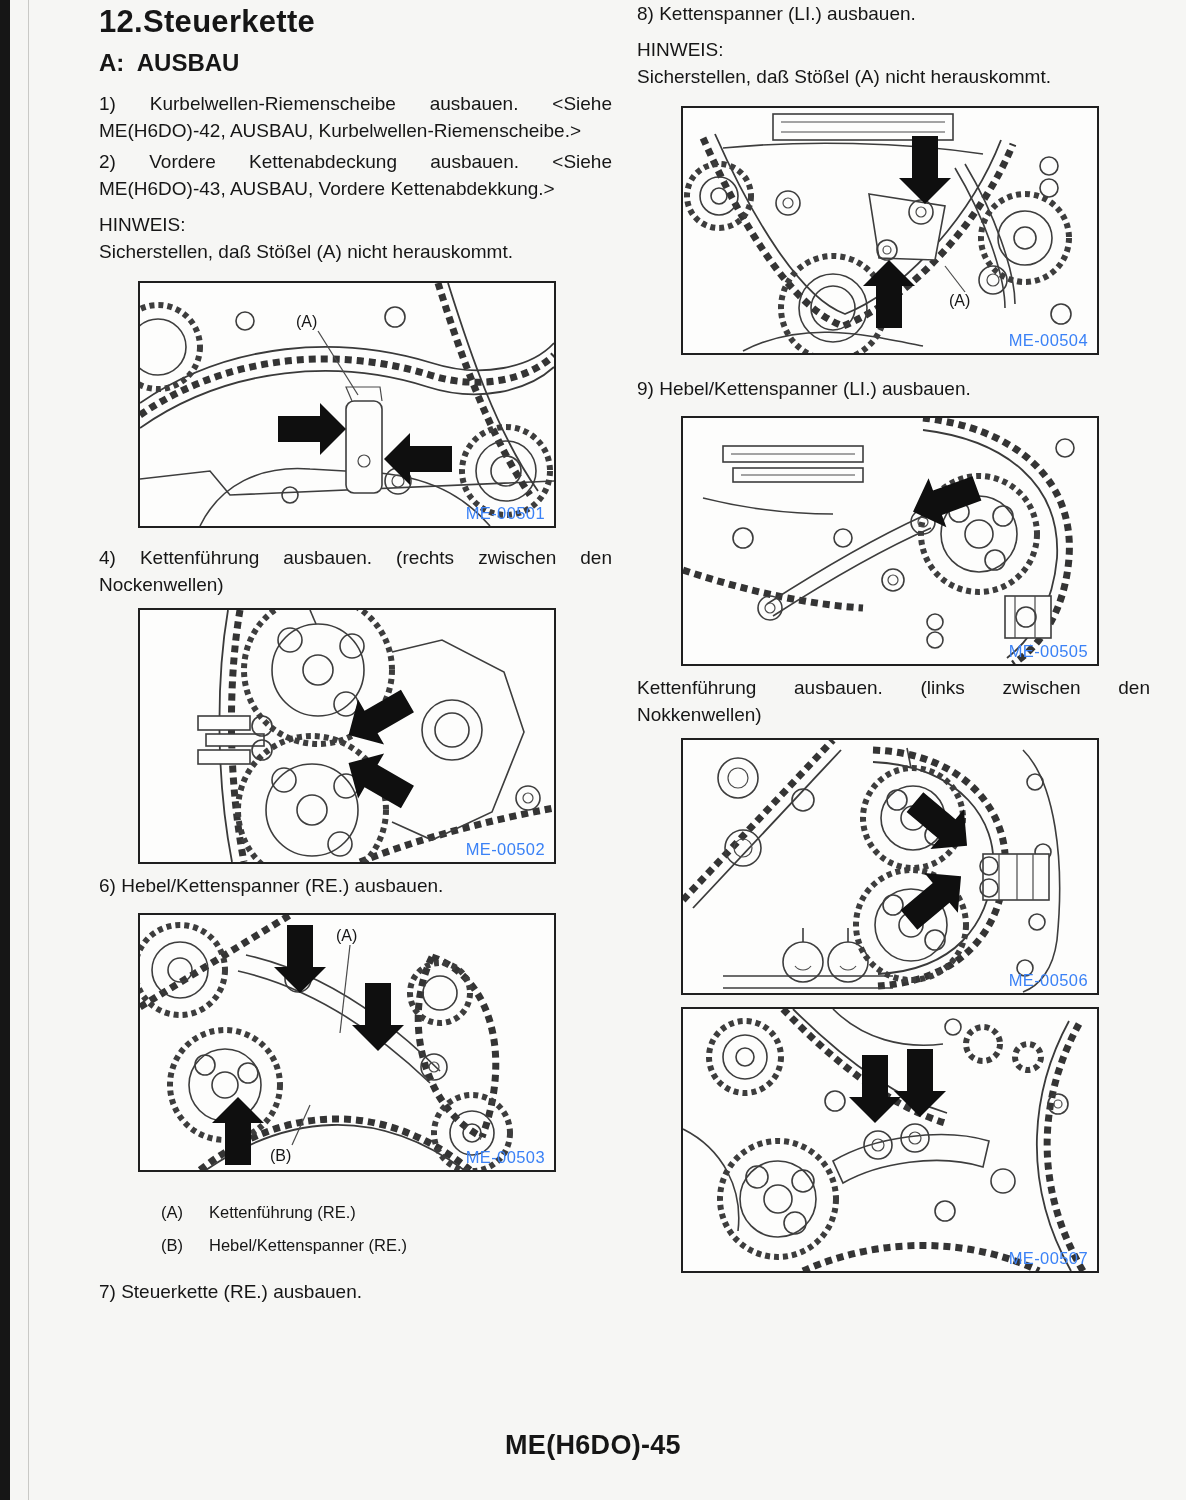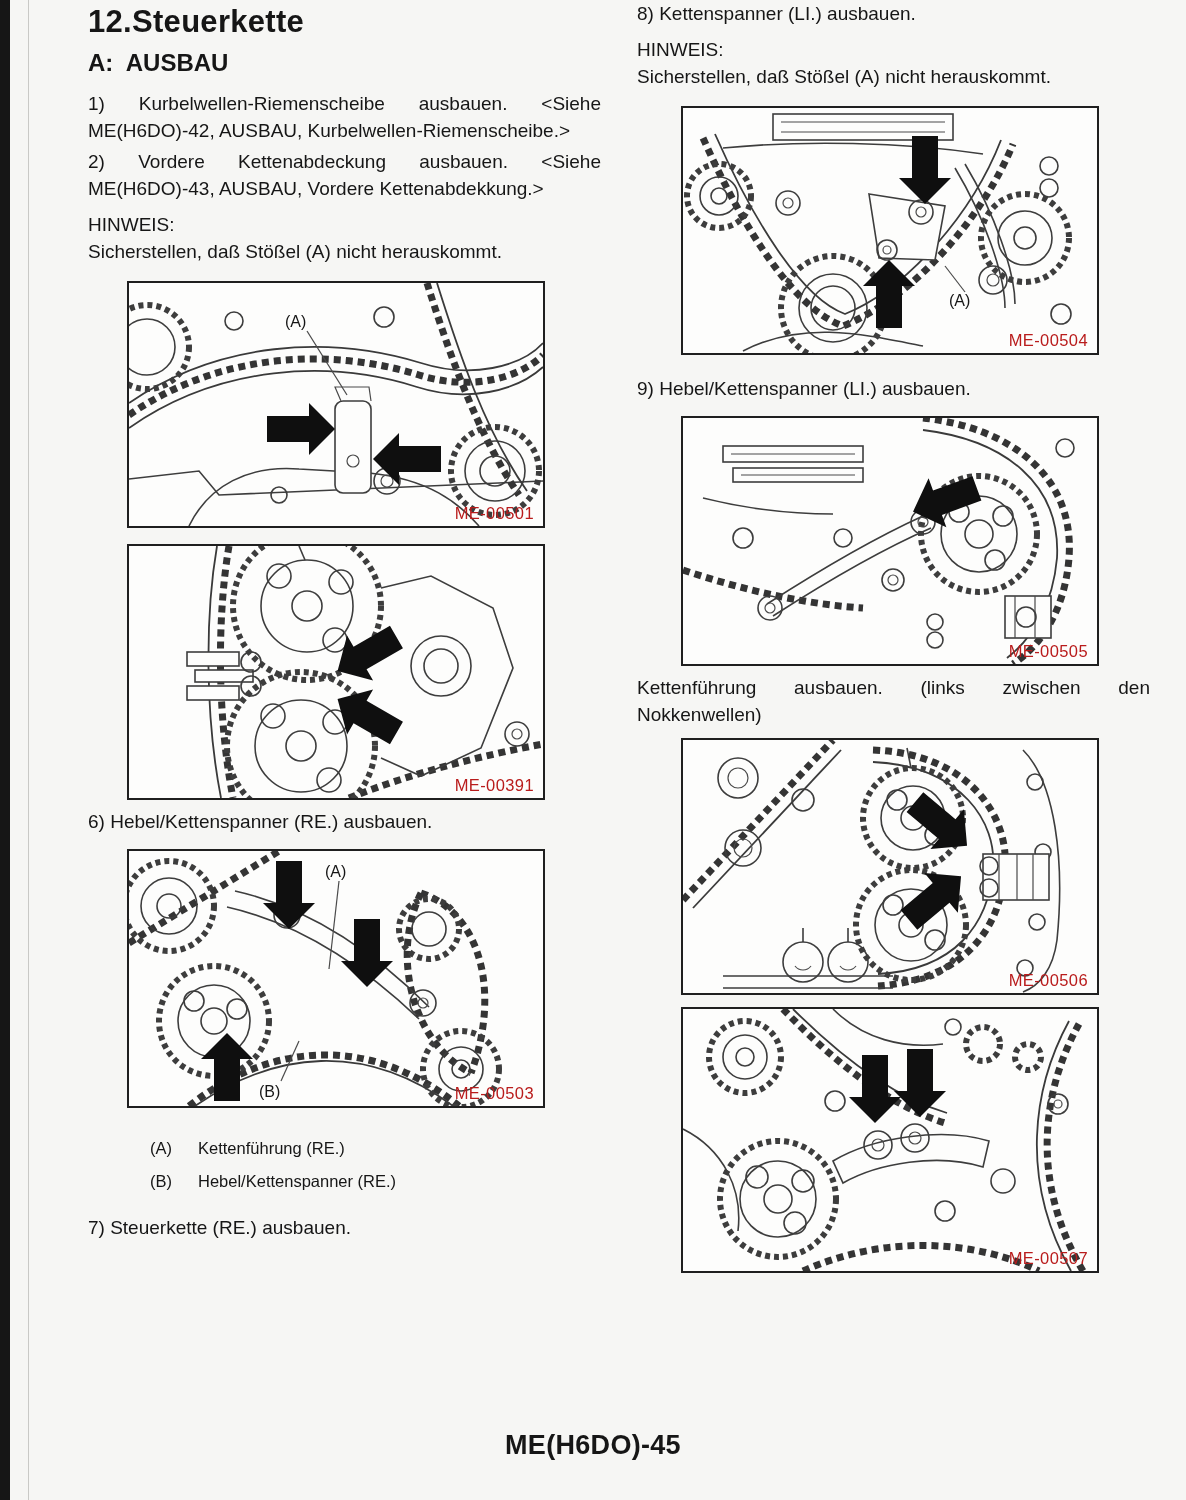--- a/index.html
+++ b/index.html
@@ -2,30 +2,30 @@
 <html><head>
 <meta charset="utf-8">
 <style>
   * { margin:0; padding:0; box-sizing:border-box; }
   html,body { width:1186px; height:1500px; }
   body { background:#e8e8e6; font-family:"Liberation Sans", sans-serif; color:#161616; position:relative; overflow:hidden; }
   .page { position:absolute; left:0; top:0; width:1186px; height:1500px; background:#f6f6f4; }
   .binding-bar { position:absolute; left:0; top:0; width:10px; height:100%; background:#161616; }
   .binding-line { position:absolute; left:28px; top:0; width:1px; height:100%; background:#c9c9c6; }
   .col { position:absolute; top:0; width:513px; }
-  .col-left  { left:88px; }
+  .col-left  { left:99px; }
   .col-right { left:637px; }
   h1.chapter { font-size:31px; font-weight:700; margin:4px 0 9px; letter-spacing:.3px; }
   h2.section { font-size:24px; font-weight:700; margin:0 0 13px; white-space:pre-wrap; }
   .step { font-size:19px; line-height:27px; text-align:justify; margin-bottom:4px; }
   .note-label { font-size:19px; line-height:27px; margin-top:9px; }
   .note-text  { font-size:19px; line-height:27px; }
   .fig { position:relative; width:418px; background:#fdfdfc; border:2px solid #1f1f1f; margin:16px 0 16px 39px; }
   .fig svg { display:block; }
-  .fig-label { position:absolute; right:9px; bottom:3px; font-size:16.5px; letter-spacing:.4px; color:#b91c1c; }
+  .fig-label { position:absolute; right:9px; bottom:3px; font-size:16.5px; letter-spacing:.4px; color:#3b82f6; }
   .legend { margin:24px 0 0 62px; }
   .legend-row { display:flex; font-size:16.5px; line-height:33px; }
   .legend-key { width:48px; flex:none; }
   .footer { position:absolute; left:0; top:1430px; width:1186px; text-align:center; font-size:27px; font-weight:700; letter-spacing:.3px; }
   svg .ln  { fill:none; stroke:#3d3d3d; stroke-width:1.6; }
   svg .ln2 { fill:none; stroke:#4a4a4a; stroke-width:1.2; }
   svg .ch  { fill:none; stroke:#343434; stroke-width:7; stroke-dasharray:7 5; }
   svg .chl { fill:none; stroke:#3a3a3a; stroke-width:1.8; }
   svg .gear{ fill:none; stroke:#3d3d3d; stroke-width:6; stroke-dasharray:5 4; }
   svg .arrow { fill:#0f0f0f; }
@@ -81,20 +81,21 @@
           <circle class="ln2" cx="224" cy="178" r="6"></circle>
           <path class="ln2" d="M178,48 L218,112"></path>
         </g>
         <text class="callout" x="156" y="44">(A)</text>
         <path class="arrow" transform="translate(172,146)" d="M-34,-13 L8,-13 L8,-26 L34,0 L8,26 L8,13 L-34,13 Z"></path>
         <path class="arrow" transform="translate(278,176) rotate(180)" d="M-34,-13 L8,-13 L8,-26 L34,0 L8,26 L8,13 L-34,13 Z"></path>
       </svg>
       <span class="fig-label">ME-00501</span>
     </div>
 
+    <p class="step">4) Kettenführung ausbauen. (rechts zwischen den Nockenwellen)</p>
 
     <div class="fig" style="margin-top:10px;margin-bottom:8px;">
       <svg width="414" height="252" viewBox="0 0 414 252">
         <g>
           <path class="ch" d="M100,0 C88,70 88,170 104,252"></path>
           <path class="chl" d="M88,0 C76,70 76,170 92,252"></path>
           <path class="ch" d="M220,252 C280,228 350,210 414,198"></path>
         </g>
         <g>
           <circle class="gear" cx="178" cy="60" r="74"></circle>
@@ -123,21 +124,21 @@
         <g>
           <path class="ln" d="M252,42 L302,30 364,62 384,122 352,202 292,230 252,212"></path>
           <circle class="ln" cx="312" cy="120" r="30"></circle>
             <circle class="ln" cx="312" cy="120" r="17"></circle>
           <circle class="ln" cx="388" cy="188" r="12"></circle>
             <circle class="ln2" cx="388" cy="188" r="5"></circle>
         </g>
         <path class="arrow" transform="translate(238,108) rotate(150)" d="M-34,-13 L8,-13 L8,-26 L34,0 L8,26 L8,13 L-34,13 Z"></path>
         <path class="arrow" transform="translate(238,170) rotate(210)" d="M-34,-13 L8,-13 L8,-26 L34,0 L8,26 L8,13 L-34,13 Z"></path>
       </svg>
-      <span class="fig-label">ME-00391</span>
+      <span class="fig-label">ME-00502</span>
     </div>
 
     <p class="step">6) Hebel/Kettenspanner (RE.) ausbauen.</p>
 
     <div class="fig" style="margin-top:14px;margin-bottom:0;">
       <svg width="414" height="255" viewBox="0 0 414 255">
         <g>
           <path class="ch" d="M0,92 L150,0"></path>
           <path class="ch" d="M60,255 C140,192 240,182 330,255"></path>
           <path class="chl" d="M66,255 C146,200 236,190 324,255"></path>

